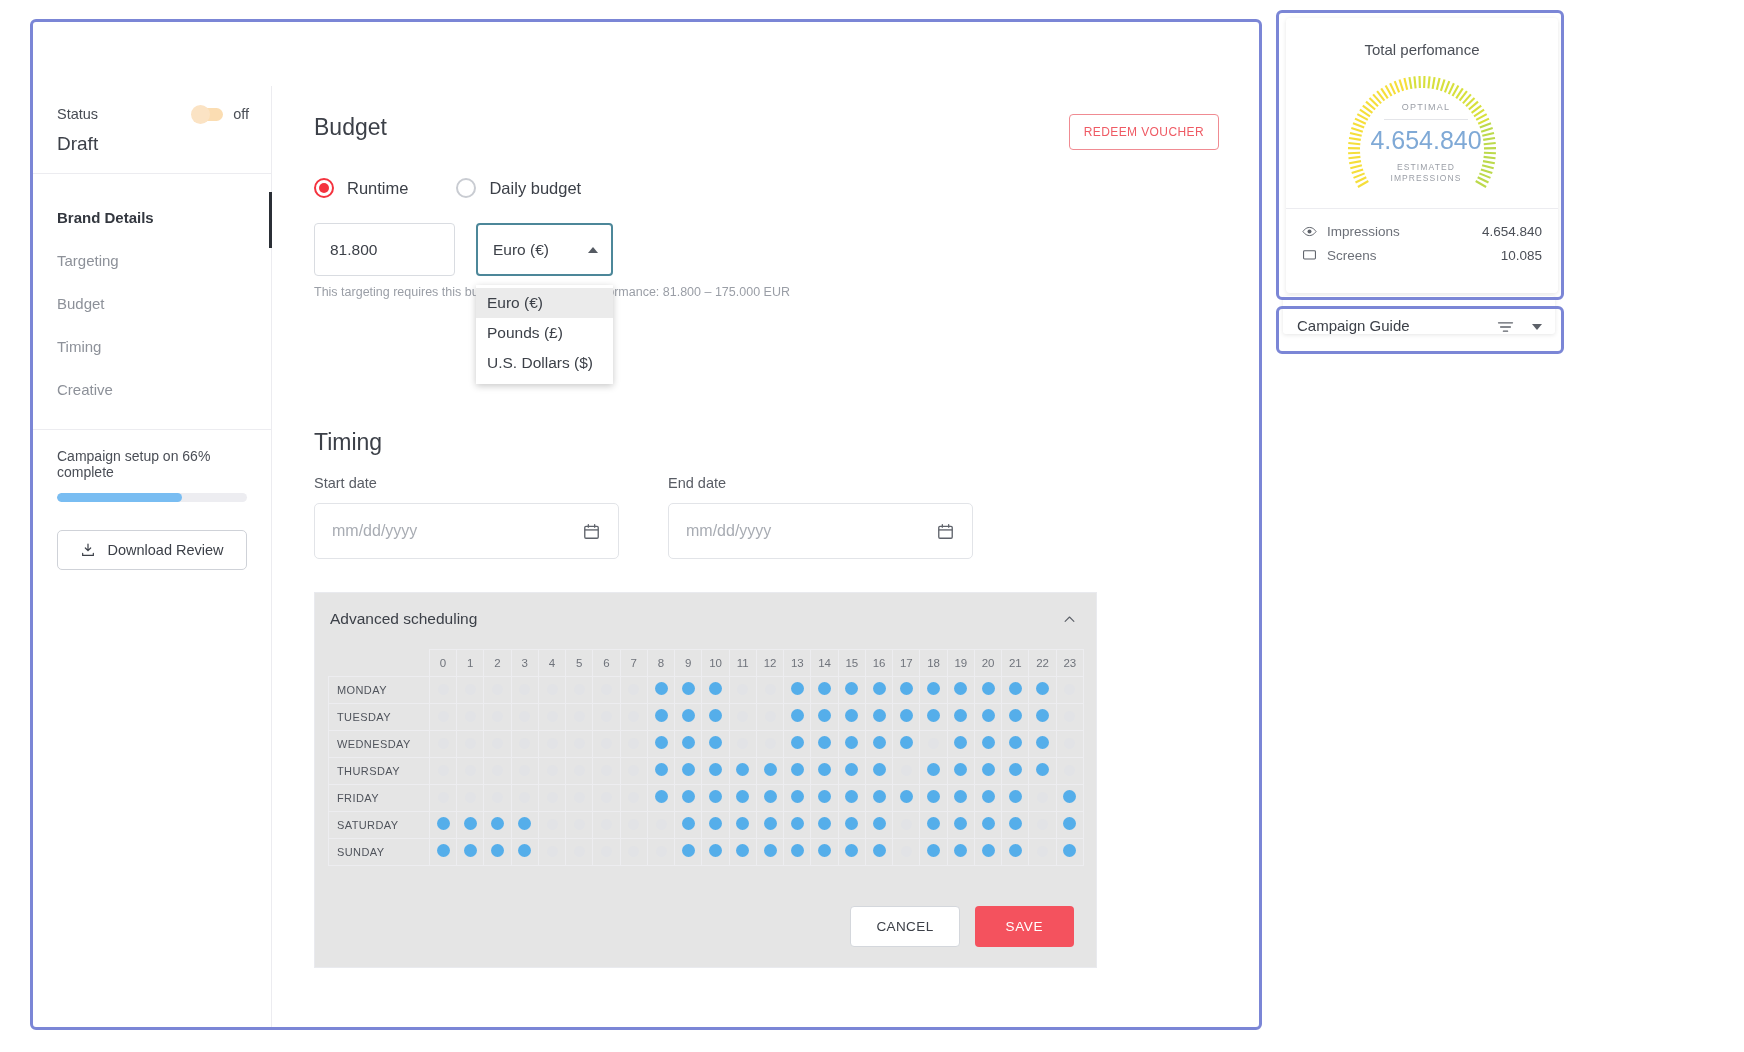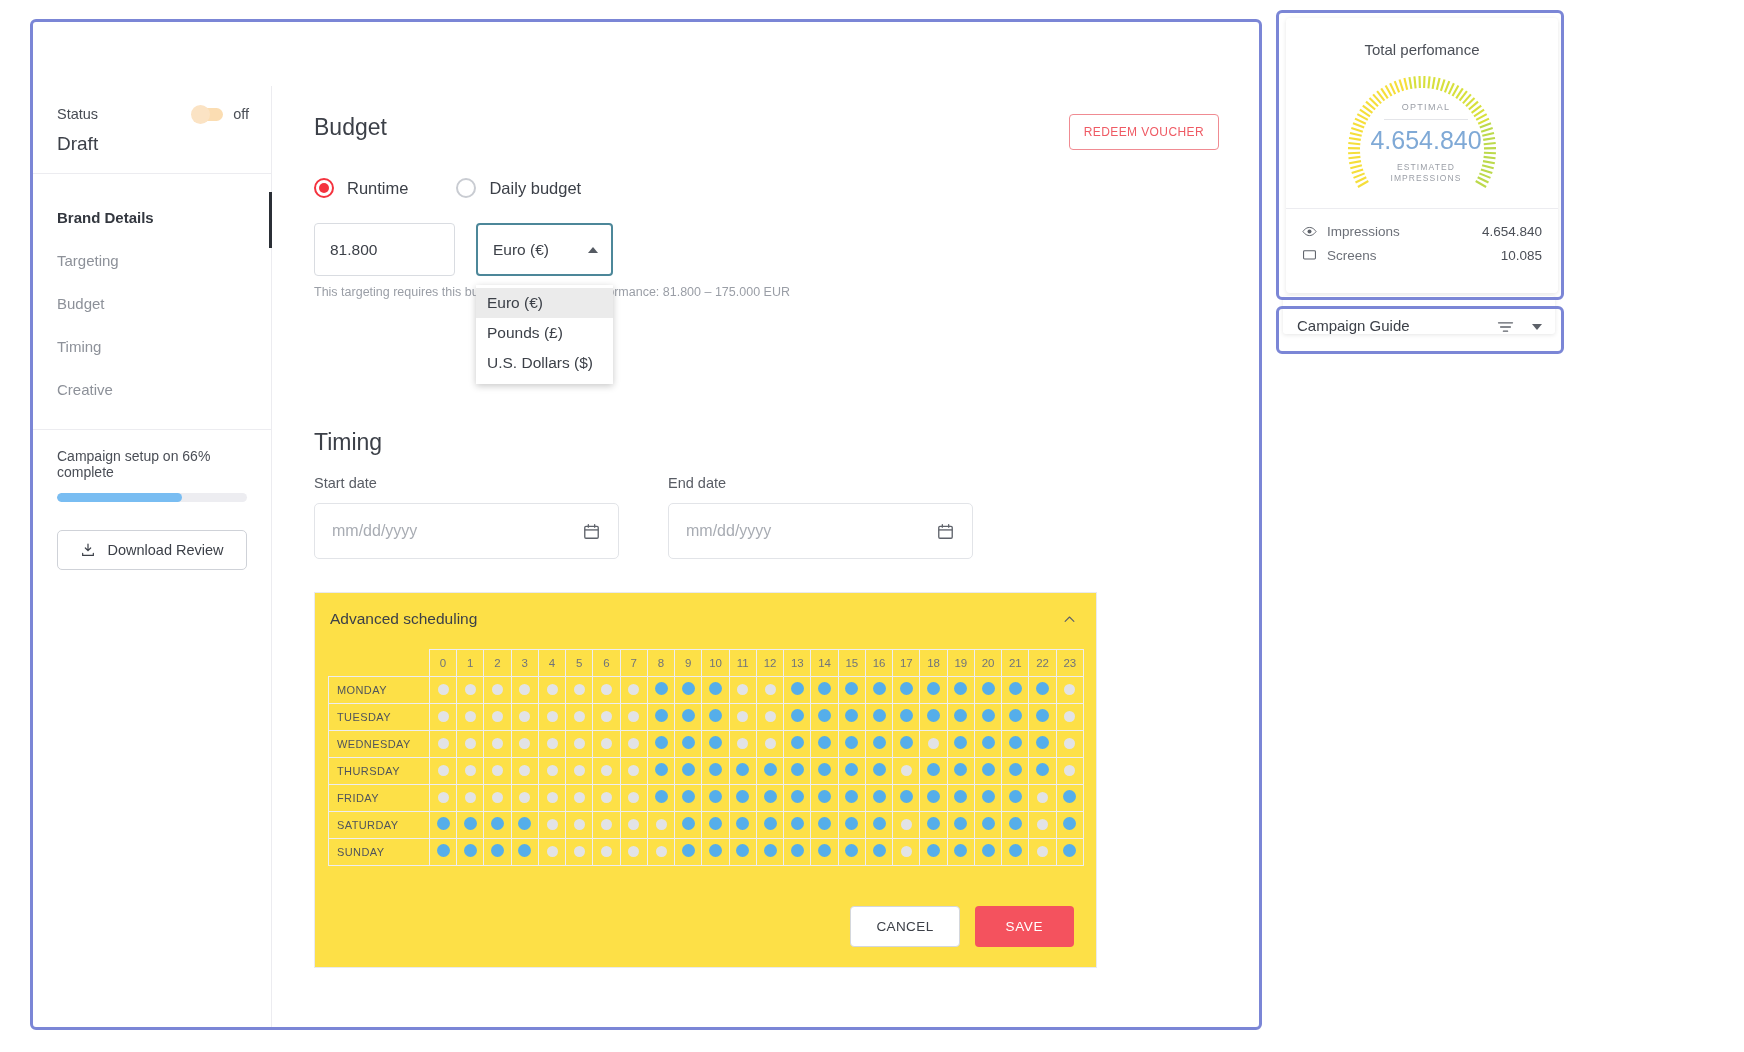--- a/index.html
+++ b/index.html
@@ -169,21 +169,21 @@
     margin-top:12px; height:56px; border:1px solid #e2e4e8; border-radius:5px;
     display:flex; align-items:center; justify-content:space-between;
     padding: 0 17px 0 17px; background:#fff; cursor:text;
   }
   .date-ph { font-size:16px; color:#a8acb3; }
   .cal-icon { width:19px; height:19px; display:block; }
 
   
   .adv-card {
     margin-top:33px; margin-right:1px;
-    border:1px solid #e9eaee; border-radius:0; background:#fde047;
+    border:1px solid #e9eaee; border-radius:0; background:#e5e5e5;
     width:783px;
   }
   .adv-head {
     height:52px; display:flex; align-items:center; justify-content:space-between;
     padding: 0 19px 0 15px; cursor:pointer;
   }
   .adv-title { font-size:15.5px; color:#3c4048; }
   .chev-up { width:15px; height:15px; display:block; }
 
   .grid-wrap { padding: 4px 12px 0 13px; }

